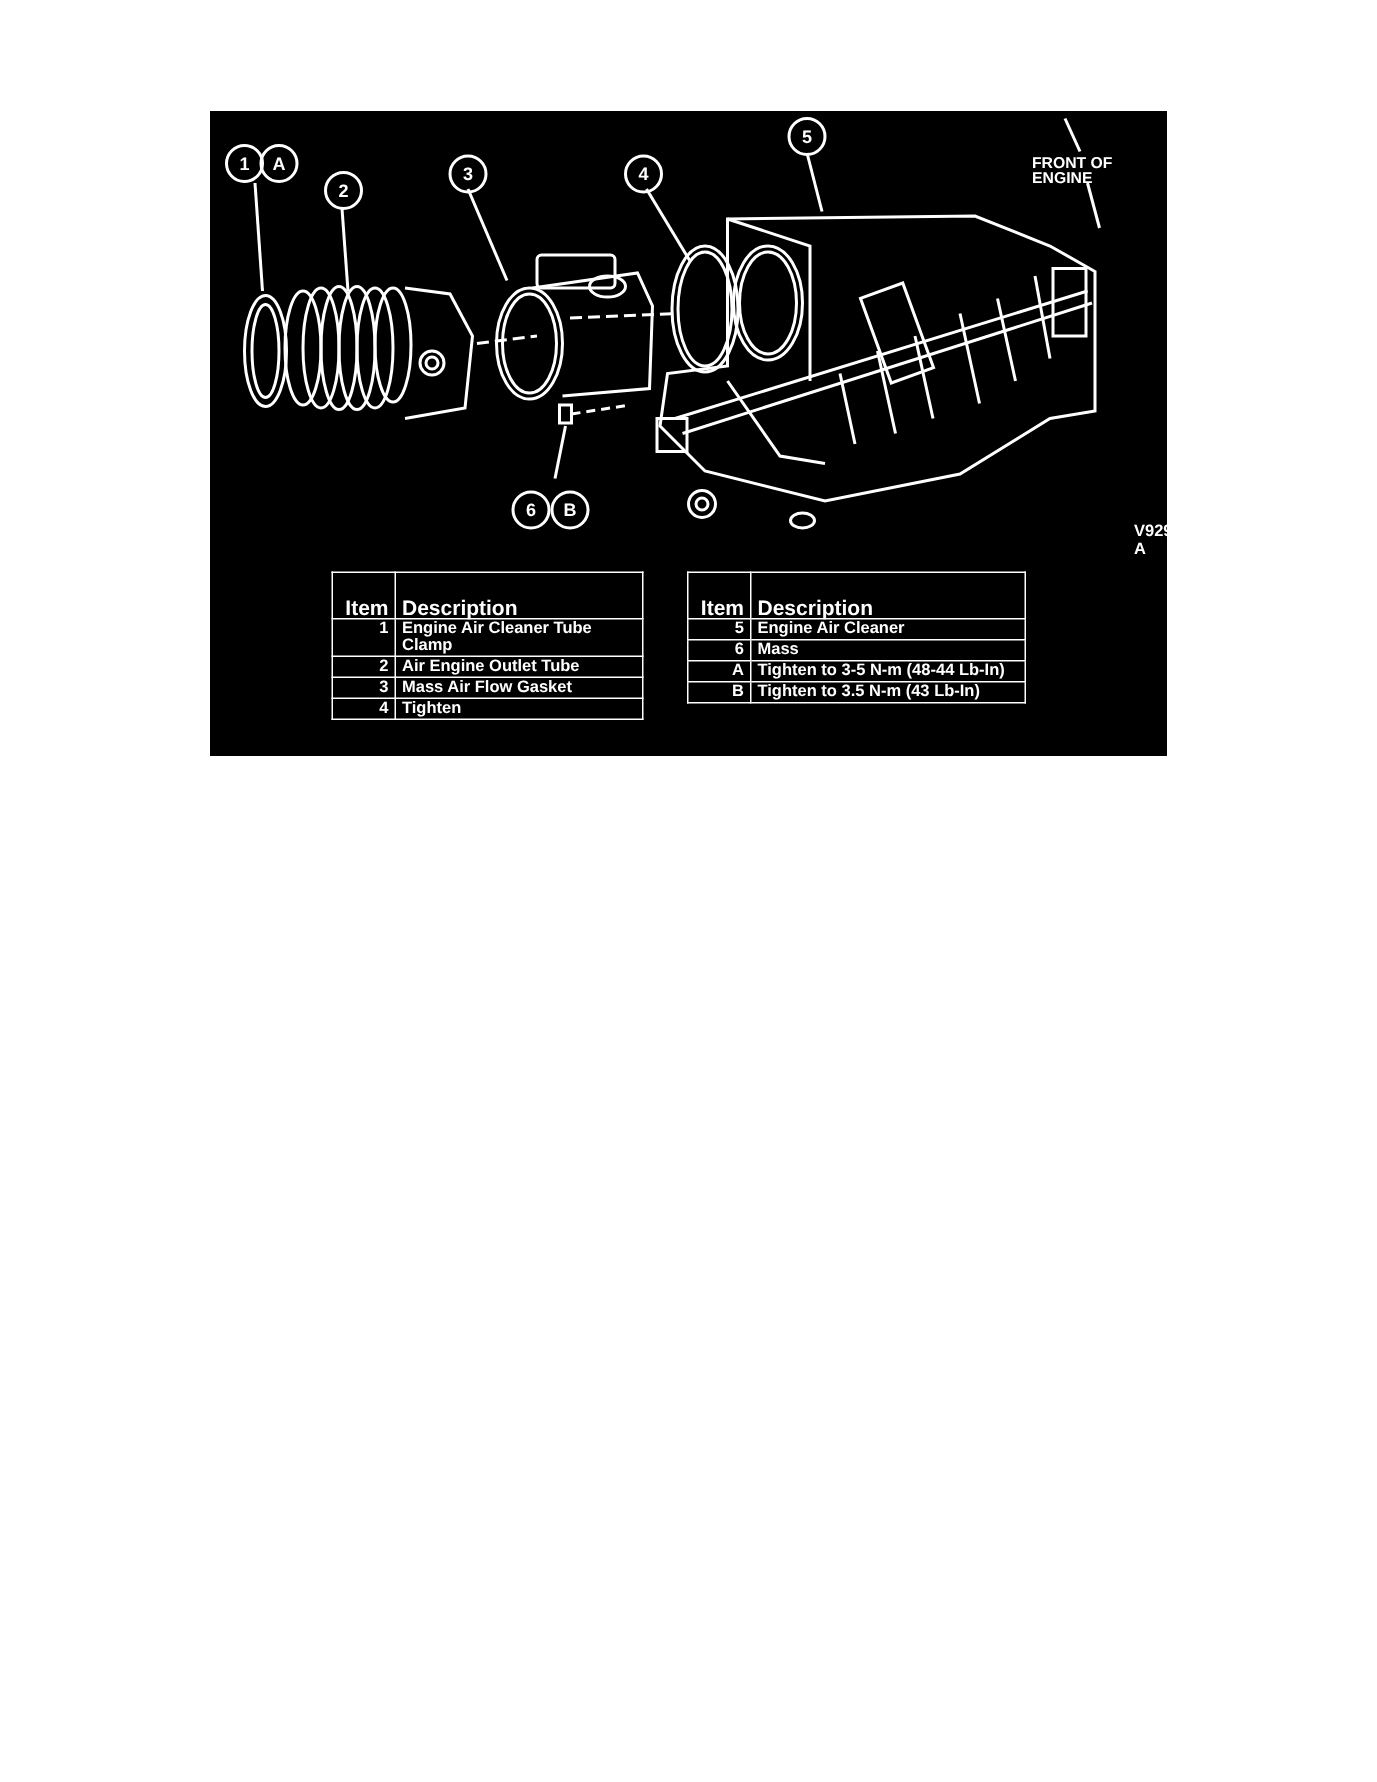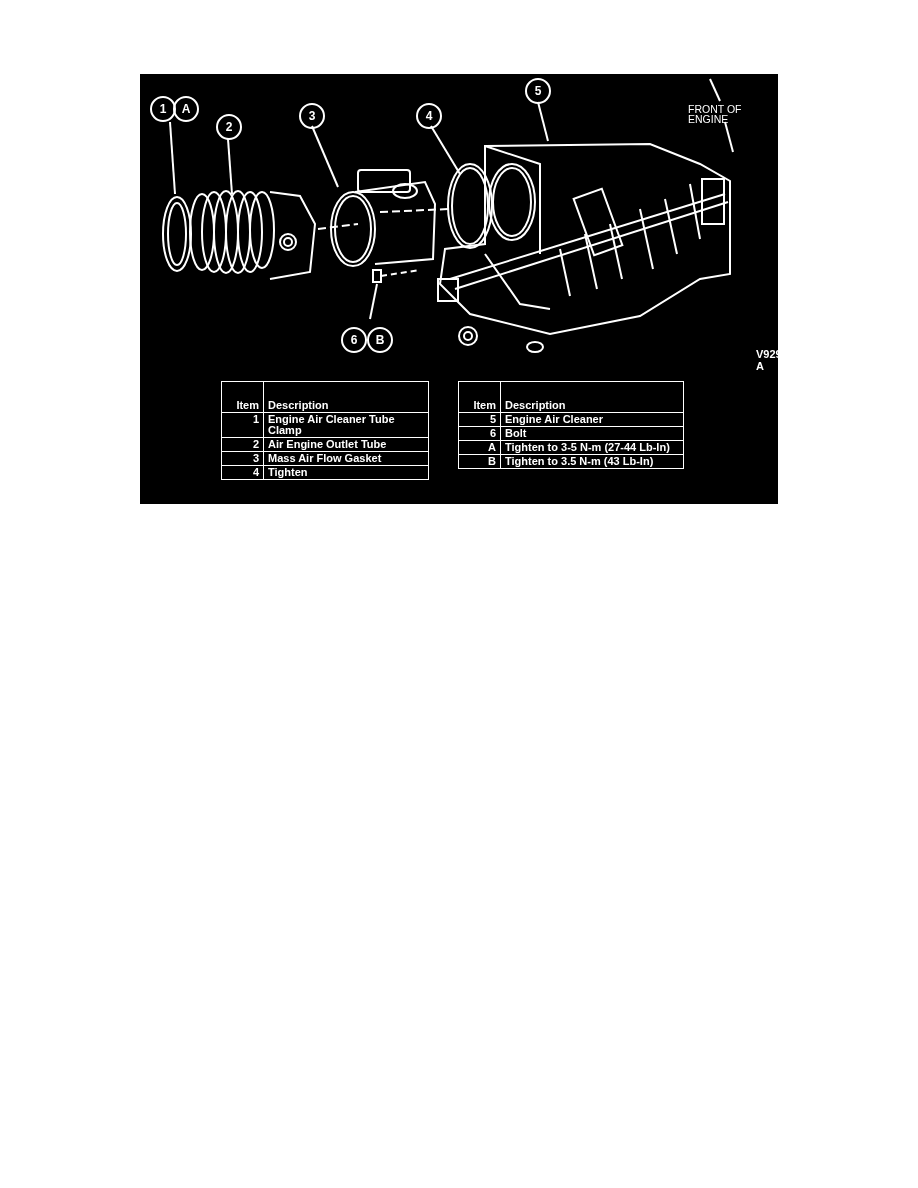--- a/index.html
+++ b/index.html
@@ -1,24 +1,24 @@
 <!DOCTYPE html>
 <html><head>
 <meta charset="utf-8">
 <style>
   html, body { margin:0; padding:0; background:#ffffff; }
   body { width:918px; height:1188px; position:relative; overflow:hidden; font-family:"Liberation Sans", sans-serif; }
   .figure { position:absolute; left:140px; top:74px; width:638px; height:430px; background:#000; overflow:hidden; }
   .figure svg { position:absolute; left:0; top:0; }
   .callout { position:absolute; width:22px; height:22px; border:2px solid #fff; border-radius:50%; color:#fff; font-weight:bold; font-size:12px; line-height:22px; text-align:center; box-sizing:content-box; }
-  .label-front { position:absolute; left:548px; top:30px; color:#fff; font-weight:normal; font-size:10.5px; line-height:10px; }
+  .label-front { position:absolute; left:548px; top:30px; color:#fff; font-weight:bold; font-size:10.5px; line-height:10px; }
   .fig-id { position:absolute; left:616px; top:274px; color:#fff; font-weight:bold; font-size:11px; }
   table.legend { position:absolute; border-collapse:collapse; color:#fff; font-size:11px; font-weight:bold; }
   table.legend td, table.legend th { border:1.5px solid #fff; padding:1px 4px; vertical-align:top; line-height:11px; }
-  table.legend th { text-align:left; font-size:11px; vertical-align:bottom; height:28px; padding-bottom:1px; }
+  table.legend th { text-align:left; font-size:14px; vertical-align:bottom; height:28px; padding-bottom:1px; }
   table.legend td.num, table.legend th.num { text-align:right; width:33px; }
   #tbl-left { left:81px; top:307px; width:208px; }
   #tbl-right { left:318px; top:307px; width:226px; }
 </style>
 </head>
 <body>
 
 <div class="figure">
   <svg width="638" height="430" viewBox="0 0 638 430" fill="none" stroke="#fff" stroke-width="2">
 
@@ -128,25 +128,25 @@
         <tr>
       <th class="num">Item</th>
       <th>Description</th>
     </tr>
     <tr>
       <td class="num">5</td>
       <td>Engine Air Cleaner</td>
     </tr>
     <tr>
       <td class="num">6</td>
-      <td>Bolt</td>
+      <td>Mass</td>
     </tr>
     <tr>
       <td class="num">A</td>
-      <td>Tighten to 3-5 N-m (27-44 Lb-In)</td>
+      <td>Tighten to 3-5 N-m (48-44 Lb-In)</td>
     </tr>
     <tr>
       <td class="num">B</td>
       <td>Tighten to 3.5 N-m (43 Lb-In)</td>
     </tr>
   </tbody>
     </table>
 </div>
 
 </body></html>

